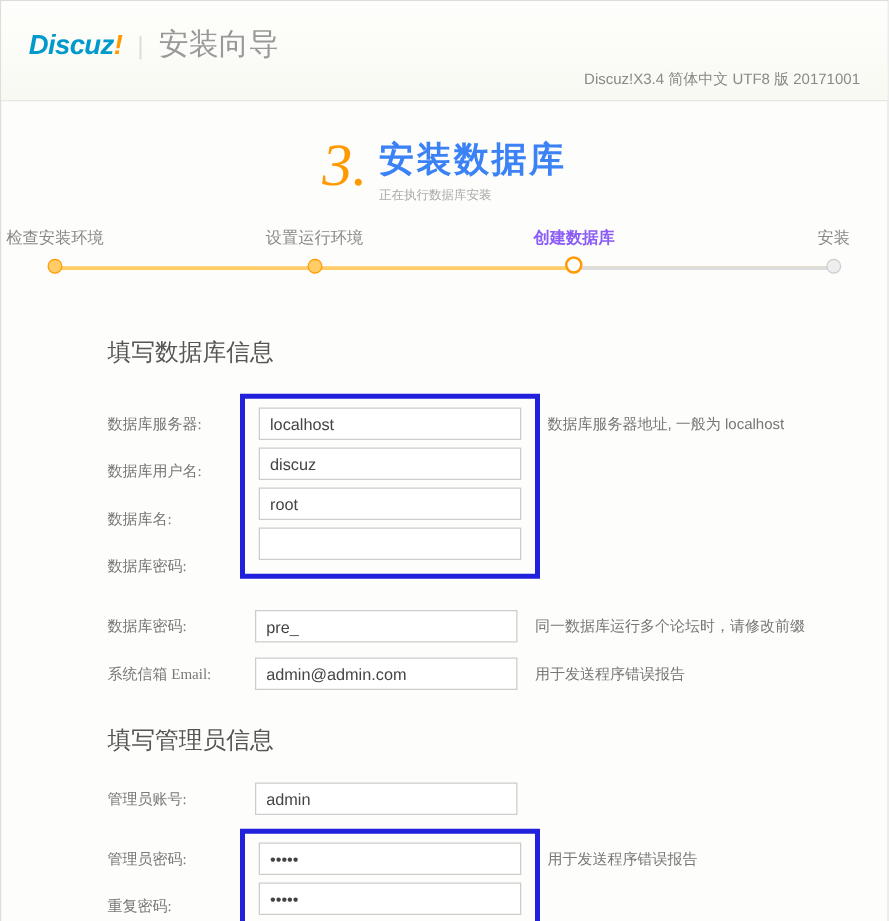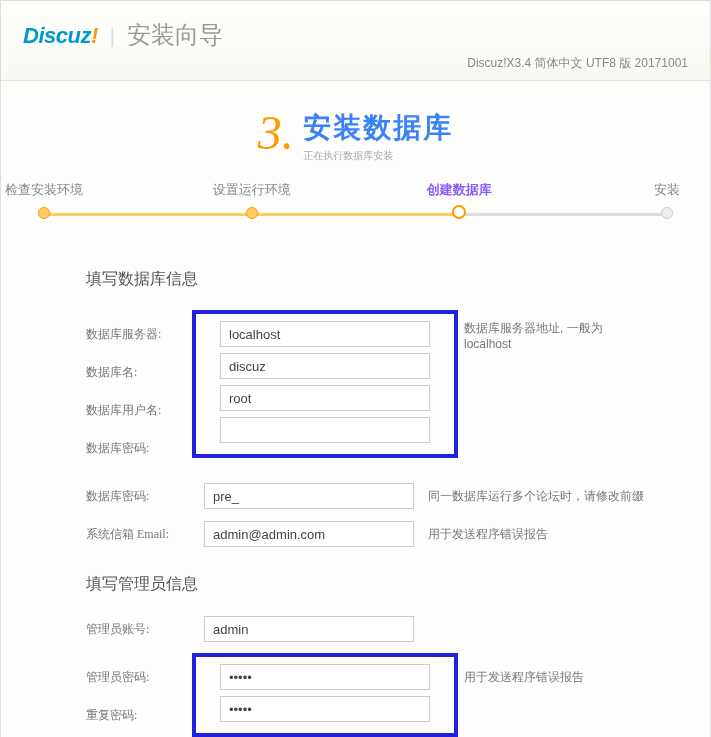--- a/index.html
+++ b/index.html
@@ -139,21 +139,21 @@
     }
     .progress-dot.future {
       background: #eee;
       border: 1px solid #ccc;
     }
     .form-area {
       padding: 24px 60px 20px 85px;
     }
     .section-label {
       color: #555;
-      font-size: 16px;
+      font-size: 19px;
       margin: 14px 0 20px 0;
       font-family: Liberation Mono, monospace;
     }
     .form-row {
       display: flex;
       align-items: center;
       margin-bottom: 10px;
       min-height: 28px;
     }
     .form-label {
@@ -172,21 +172,21 @@
       color: #444;
       font-family: inherit;
     }
     .form-hint {
       margin-left: 14px;
       color: #777;
       font-size: 12px;
     }
     .highlight-box {
       border: 4px solid #2020dd;
-      padding: 6px 24px;
+      padding: 6px 11px;
       margin-left: -12px;
       margin-bottom: 24px;
       display: inline-block;
     }
     .highlight-box .form-row { margin-bottom: 4px; }
     .highlight-row {
       display: flex;
       align-items: flex-start;
     }
     .highlight-labels {
@@ -245,24 +245,24 @@
   <div class="form-area">
 
     <div class="section-label">填写数据库信息</div>
 
     <div class="highlight-row">
       <div class="highlight-labels" style="padding-top:10px;">
         <div class="form-row">
             <span class="form-label">数据库服务器:</span>
           </div>
         <div class="form-row">
+            <span class="form-label">数据库用户名:</span>
+          </div>
+        <div class="form-row">
             <span class="form-label">数据库名:</span>
-          </div>
-        <div class="form-row">
-            <span class="form-label">数据库用户名:</span>
           </div>
         <div class="form-row">
             <span class="form-label">数据库密码:</span>
           </div>
       </div>
       <div class="highlight-box">
         <div class="form-row">
             <input class="form-input" value="localhost" style="">
           </div>
         <div class="form-row">

